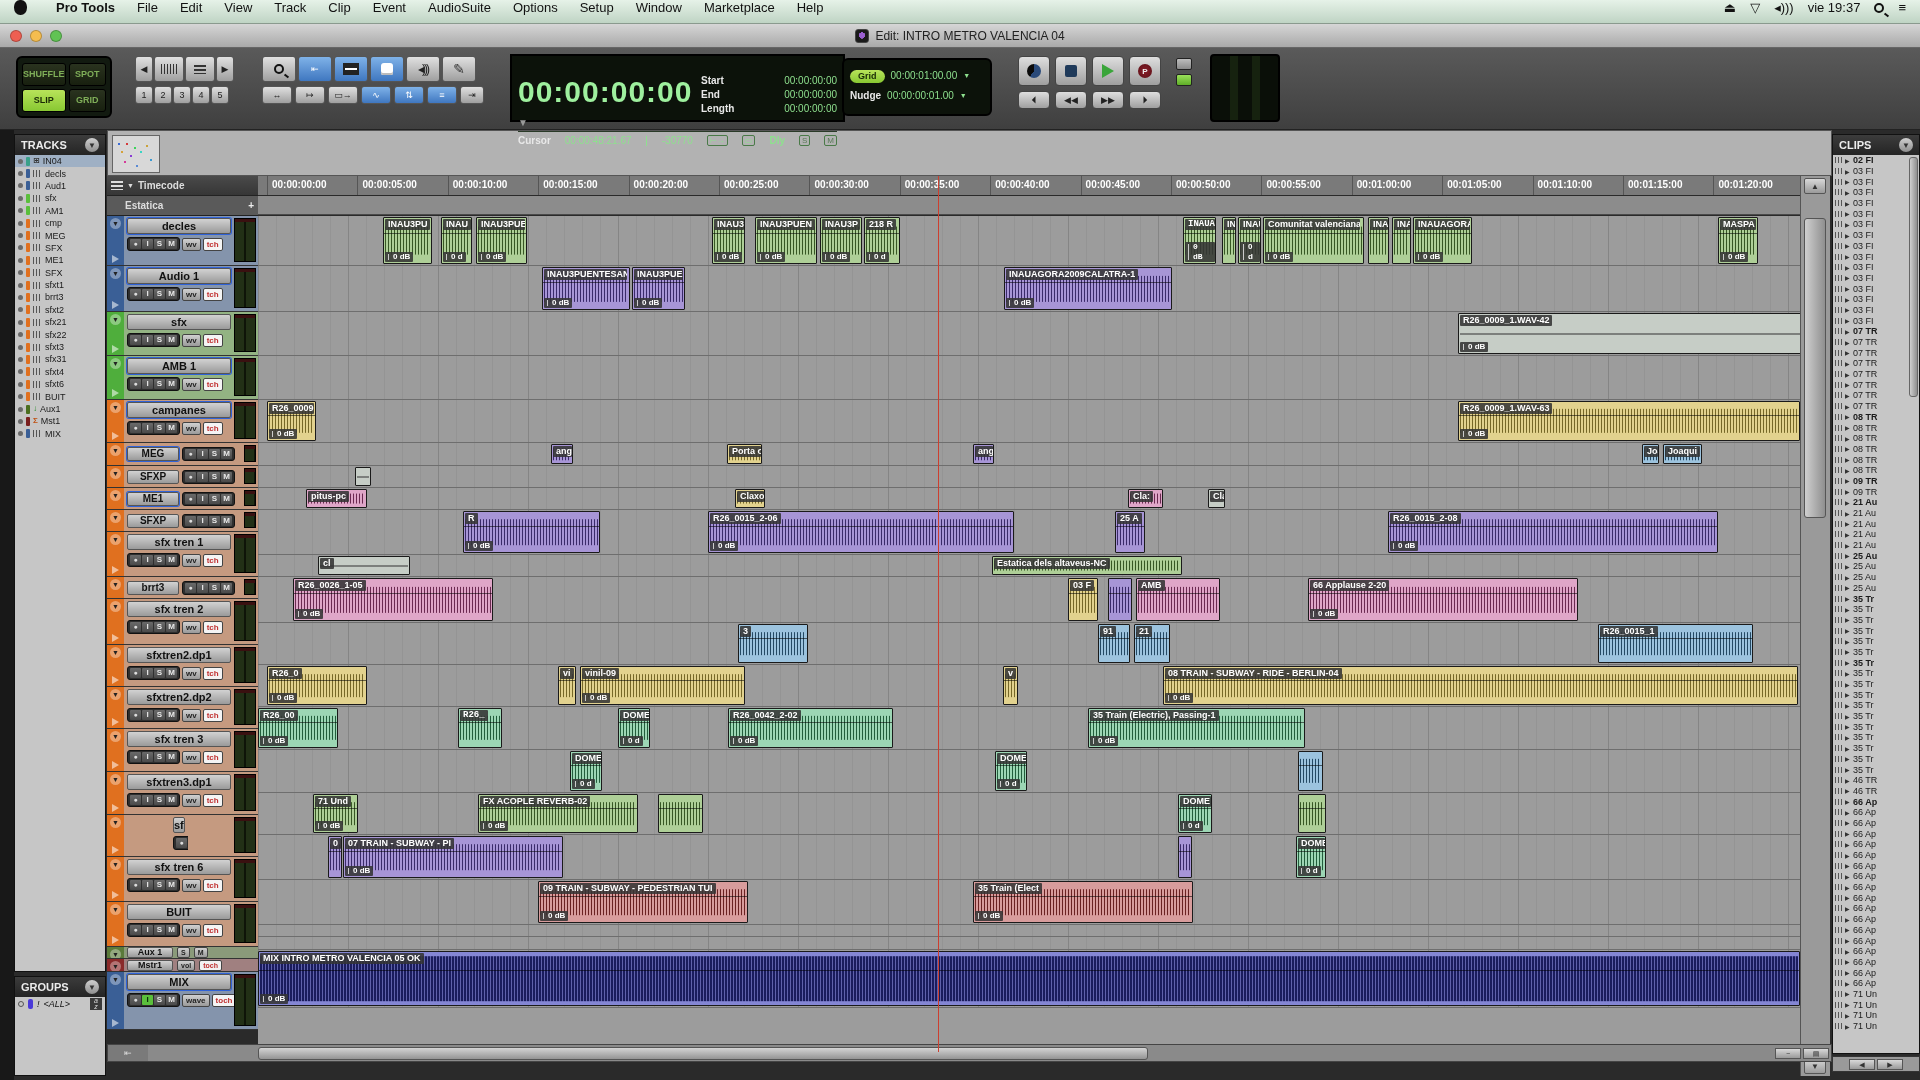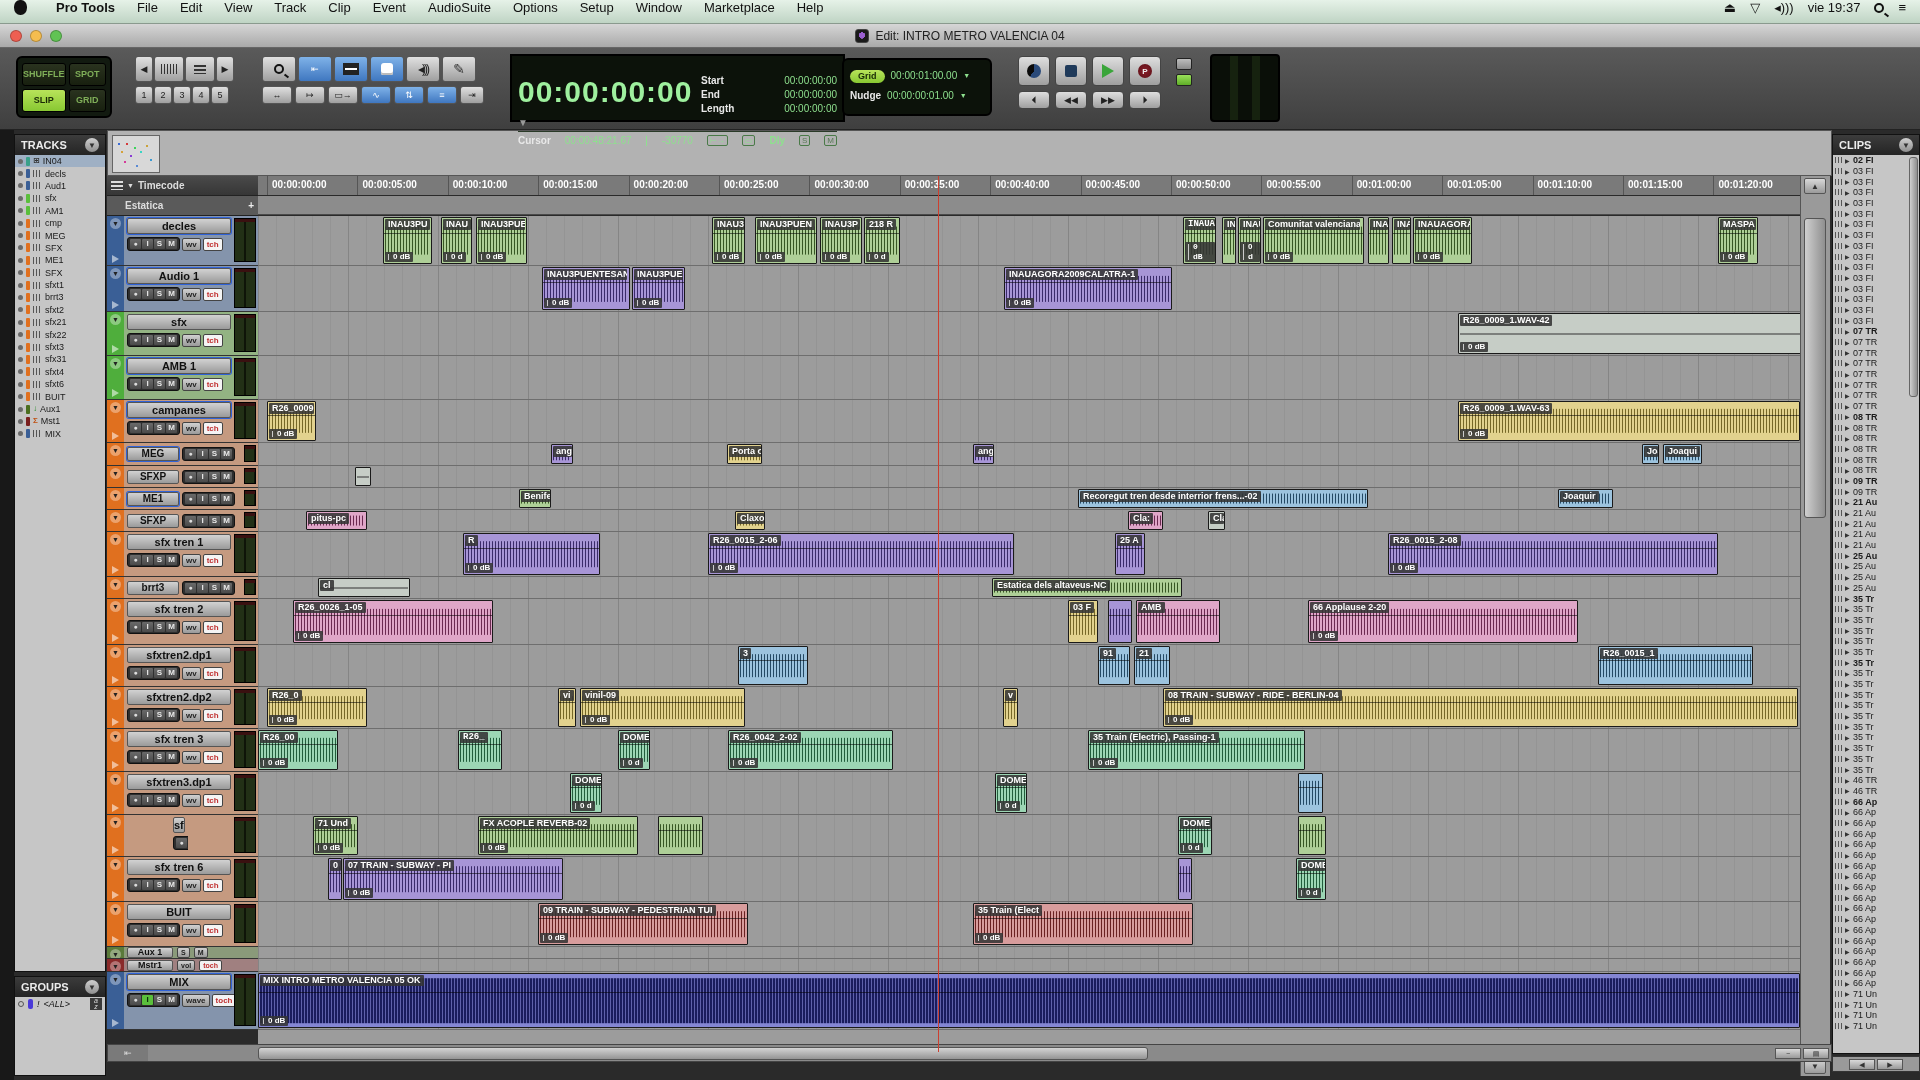--- a/index.html
+++ b/index.html
@@ -1103,34 +1103,20 @@
           <div class="wvband"></div>
           <div class="cl-n">Joaqui</div>
         </div>
       </div>
       <div class="lane" style="height: 22px;">
         <div class="clip c-w" style="left: 97px; width: 16px;">
           <div class="wvband"></div>
         </div>
       </div>
       <div class="lane" style="height: 22px;">
-        <div class="clip c-g" style="left: 261px; width: 32px;">
-          <div class="wvband"></div>
-          <div class="cl-n">Benife</div>
-        </div>
-        <div class="clip c-b" style="left: 820px; width: 290px;">
-          <div class="wvband"></div>
-          <div class="cl-n">Recoregut tren desde interrior frens...-02</div>
-        </div>
-        <div class="clip c-b" style="left: 1300px; width: 55px;">
-          <div class="wvband"></div>
-          <div class="cl-n">Joaquir</div>
-        </div>
-      </div>
-      <div class="lane" style="height: 22px;">
         <div class="clip c-pk" style="left: 48px; width: 61px;">
           <div class="wvband"></div>
           <div class="cl-n">pitus-pc</div>
         </div>
         <div class="clip c-y" style="left: 477px; width: 30px;">
           <div class="wvband"></div>
           <div class="cl-n">Claxo</div>
         </div>
         <div class="clip c-pk" style="left: 870px; width: 35px;">
           <div class="wvband"></div>

